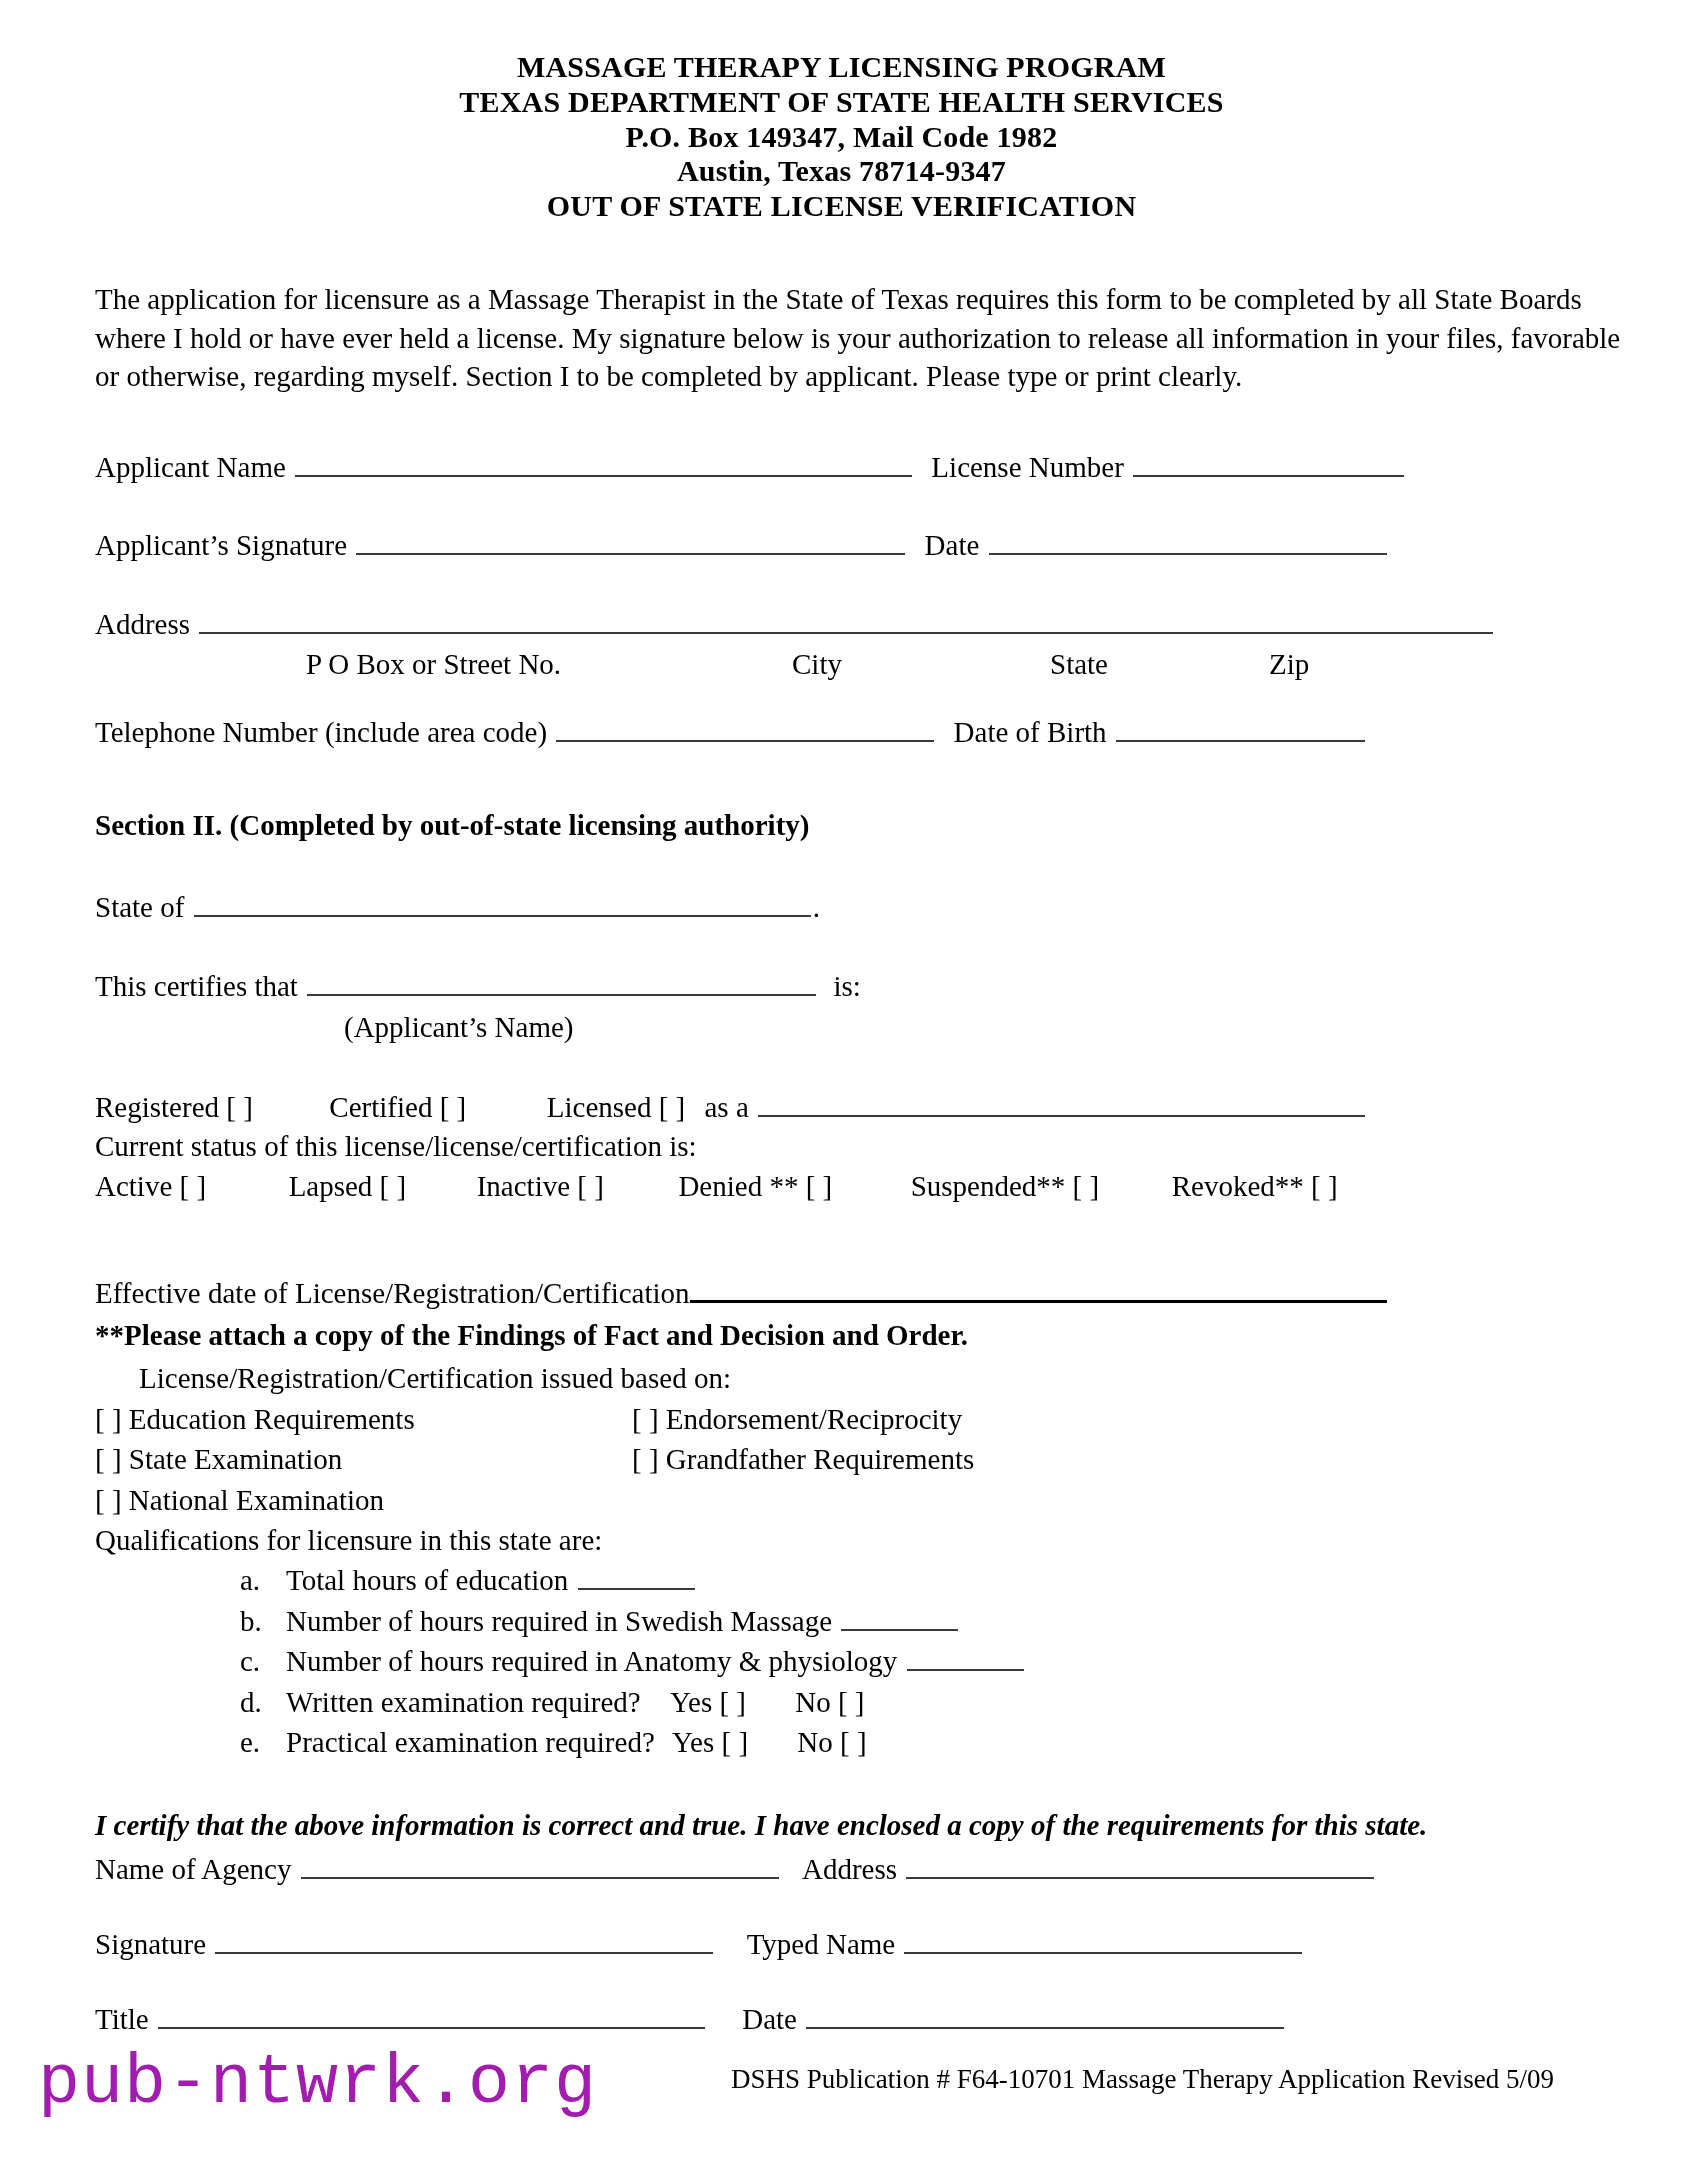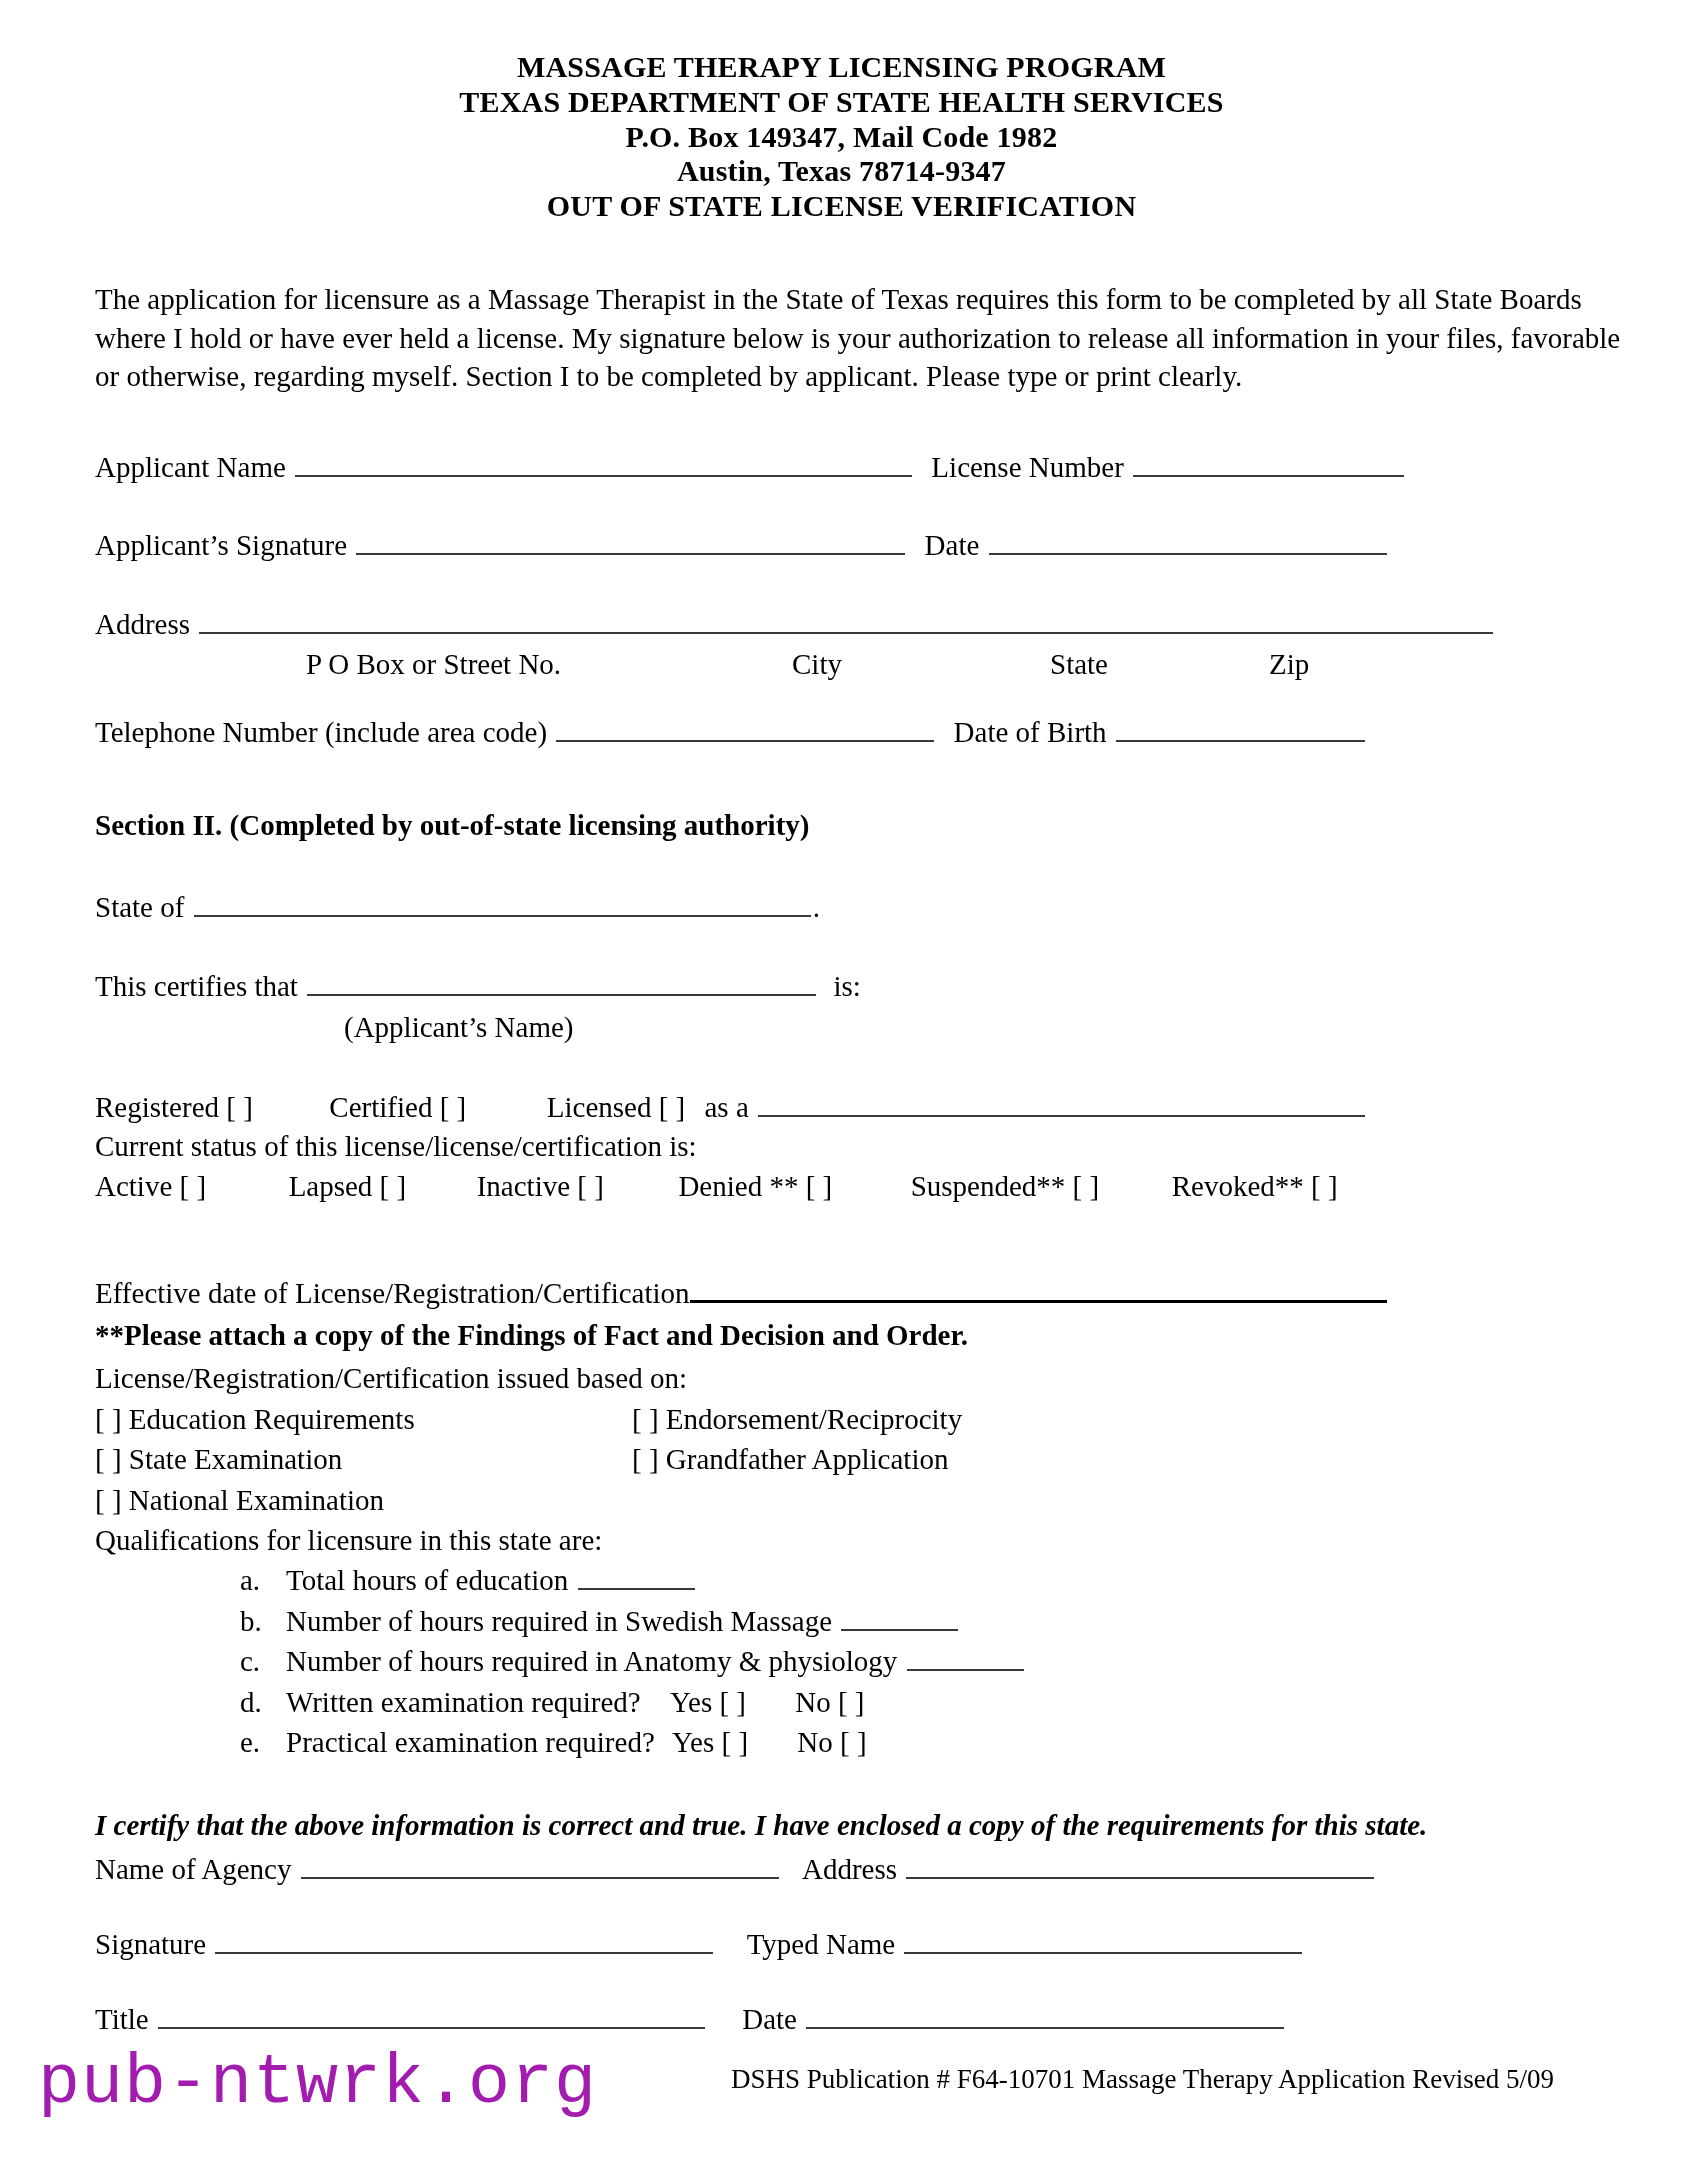--- a/index.html
+++ b/index.html
@@ -212,31 +212,31 @@
       <span style="display:inline-block; width:58px;"></span>
       <span>Revoked** [  ]</span>
     </div>
 
     <div class="row" style="margin-top:68px;">
       <span>Effective date of License/Registration/Certification</span><span class="rule thick" style="width:697px; margin-left:0;"></span>
     </div>
 
     <div class="sec-head" style="margin-top:4px;">**Please attach a copy of the Findings of Fact and Decision and Order.</div>
 
-    <div style="margin-top:4px;">License/Registration/Certification issued based on:</div>
+    <div style="margin-top:4px;margin-left:44px;">License/Registration/Certification issued based on:</div>
 
     <div class="cols" style="margin-top:2px; position:relative; height:159px;">
       <div>
         <div>[  ]  Education Requirements</div>
         <div style="margin-top:2px;">[  ]  State Examination</div>
         <div style="margin-top:2px;">[  ]  National Examination</div>
       </div>
       <div class="col2">
         <div>[  ]  Endorsement/Reciprocity</div>
-        <div style="margin-top:2px;">[  ]  Grandfather Application</div>
+        <div style="margin-top:2px;">[  ]  Grandfather Requirements</div>
       </div>
     </div>
 
     <div style="margin-top:-38px;">Qualifications for licensure in this state are:</div>
 
     <ol class="quals">
       <li>
         <span class="ltr">a.</span><span>Total hours of education</span>
         <span class="rule" style="width:117px;"></span>
       </li>

